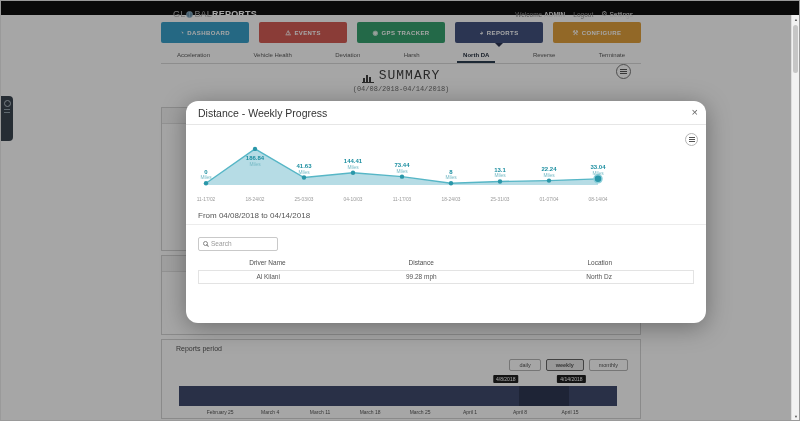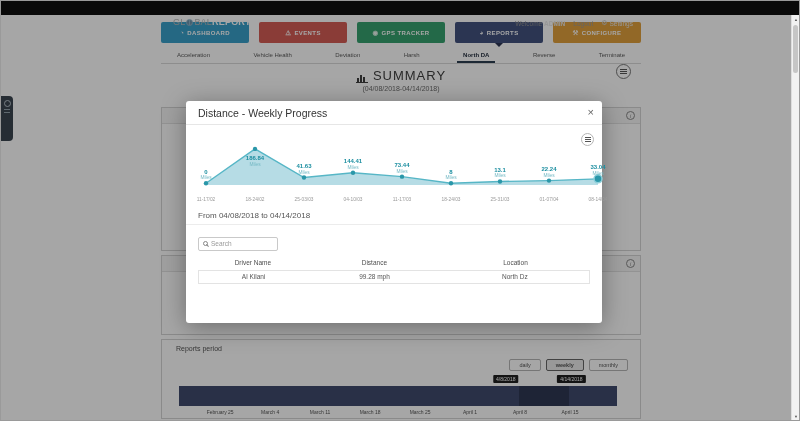--- a/index.html
+++ b/index.html
@@ -3,21 +3,21 @@
 <meta charset="utf-8">
 <style>
   * { box-sizing: border-box; margin: 0; padding: 0; }
   html,body { width: 800px; height: 421px; }
   body { font-family: "Liberation Sans", sans-serif; background: #fff; position: relative;
          overflow: hidden; border: 1px solid #9a9a9a; }
   #page { position: absolute; inset: 0; }
 
   
   .topbar { position: absolute; left:0; top:0; width:800px; height:14px; background:#101010; z-index:2; }
-  .topbar-inner { position:absolute; left:160px; width:480px; height:26px; display:flex; align-items:flex-end; }
+  .topbar-inner { position:absolute; left:160px; width:480px; height:26px; display:flex; align-items:center; }
   .logo { display:flex; align-items:center; margin-left:12px; font-size:9px; color:#b9b9b9; letter-spacing:.2px; }
   .logo b { color:#fff; }
   .globe { display:inline-block; width:7px; height:7px; border:1px solid #8fb3c9; border-radius:50%;
            margin:0 1px; position:relative; background:linear-gradient(90deg,#6d94ad 0 40%,#8fb3c9 40% 60%,#6d94ad 60%); }
   .topbar-right { margin-left:auto; display:flex; align-items:center; gap:8px; font-size:6.5px; color:#8f8f8f; padding-right:8px; }
   .topbar-right .user { color:#e8e8e8; font-weight:bold; }
   .toplink { color:#9a9a9a; cursor:pointer; }
   .settings-link { color:#e8e8e8; display:flex; align-items:center; gap:2px; }
   .gear::before { content:"\2699"; font-size:7px; color:#cfcfcf; }
 
@@ -36,21 +36,21 @@
   .nav-caret { position:absolute; left:50%; bottom:-4px; transform:translateX(-50%); width:0; height:0;
                border-left:4px solid transparent; border-right:4px solid transparent; border-top:4px solid #2b3553; }
 
   
   .tabstrip { position:absolute; left:160px; top:46px; width:480px; height:17px; display:flex;
               justify-content:space-between; padding:0 10px; border-bottom:1px solid #d9d9d9; background:#fff; }
   .tab { font-size:6px; color:#5c5c5c; line-height:16px; padding:0 6px; cursor:pointer; white-space:nowrap; }
   .tab.active { color:#1f2a3a; border-bottom:2px solid #2c3e50; font-weight:bold; }
 
   
-  .summary { position:absolute; left:160px; top:67px; width:480px; text-align:center; }
+  .summary { position:absolute; left:160px; top:67px; width:480px; text-align:center;font-family:Liberation Mono, monospace; }
   .summary-title { font-size:13px; color:#3f3f3f; letter-spacing:1px; display:flex;
                    align-items:flex-end; justify-content:center; gap:5px; }
   .chart-glyph { display:inline-flex; align-items:flex-end; gap:1px; width:12px; height:10px;
                  border-bottom:1.5px solid #3f3f3f; padding:0 1px; }
   .chart-glyph i { display:block; width:2px; background:#3f3f3f; }
   .chart-glyph i:nth-child(1){height:4px;} .chart-glyph i:nth-child(2){height:7px;} .chart-glyph i:nth-child(3){height:5px;}
   .summary-dates { font-size:7px; color:#6e6e6e; margin-top:2px; }
   .circle-menu { position:absolute; left:455px; top:-4px; width:15px; height:15px; border:1px solid #777;
                  border-radius:50%; display:flex; flex-direction:column; align-items:center;
                  justify-content:center; gap:1px; cursor:pointer; background:#fff; }
@@ -87,22 +87,22 @@
 
   
   .scrollbar { position:absolute; right:0; top:14px; width:8px; height:407px; background:#f2f2f2;
                border-left:1px solid #ddd; z-index:40; }
   .sb-arrow { position:absolute; left:0; width:8px; font-size:4px; color:#555; text-align:center; cursor:pointer; }
   .sb-up { top:2px; } .sb-down { bottom:3px; }
   .sb-thumb { position:absolute; left:1px; top:10px; width:5px; height:48px; background:#c6c6c6; border-radius:3px; cursor:grab; }
 
   
   .overlay { position:absolute; inset:0; background:rgba(0,0,0,0.35); z-index:10; }
-  .modal { position:absolute; left:185px; top:100px; width:416px; height:222px; background:#fff; z-index:20;
-           border-radius:3px; box-shadow:0 4px 24px rgba(0,0,0,.35); }
+  .modal { position:absolute; left:185px; top:100px; width:520px; height:222px; background:#fff; z-index:20;
+           border-radius:12px; box-shadow:0 4px 24px rgba(0,0,0,.35); }
   .modal-head { height:24px; border-bottom:1px solid #e6e6e6; padding:0 12px; display:flex; align-items:center; position:relative; }
   .modal-title { font-size:10.5px; color:#333; }
   .modal-close { position:absolute; right:8px; top:3px; font-size:11px; color:#666; cursor:pointer; line-height:16px; }
   .export-btn { position:absolute; right:8px; top:32px; width:13px; height:13px; border:1px solid #b5b5b5;
                 border-radius:50%; display:flex; flex-direction:column; align-items:center; justify-content:center;
                 gap:1px; cursor:pointer; background:#fff; }
   .export-btn i { width:6px; }
   .chart-wrap { position:relative; margin:4px 10px 0; width:412px; }
   .chart-xlabels { position:relative; height:8px; }
   .chart-xlabels span { position:absolute; transform:translateX(-50%); font-size:4.8px; color:#999; white-space:nowrap; }

